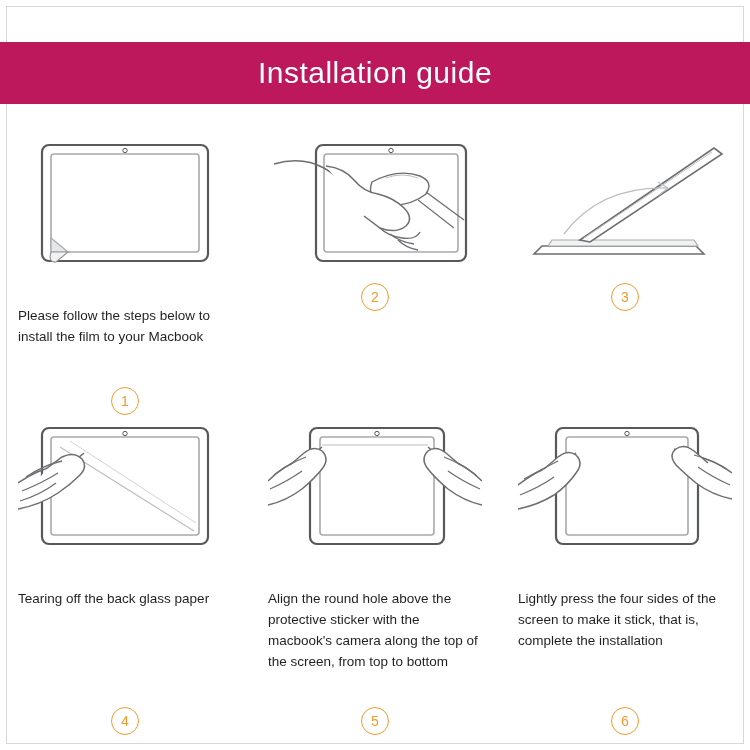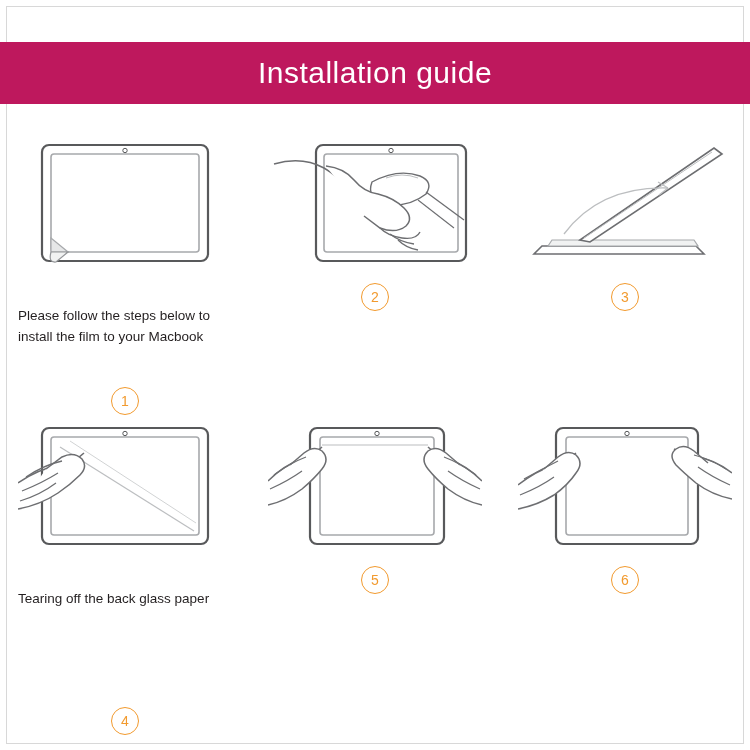--- a/index.html
+++ b/index.html
@@ -214,20 +214,21 @@
           <path d="M2 64 Q20 56 34 46" fill="none" stroke="#6d6e71" stroke-width="1.2"></path>
 
           <path d="M214 56 Q198 40 180 34 Q168 30 160 22" fill="none" stroke="#6d6e71" stroke-width="1.5"></path>
           <path d="M214 80 Q196 76 180 64 Q168 54 160 44 Q152 34 160 26 Q168 20 178 28 L192 40" fill="#ffffff" stroke="#6d6e71" stroke-width="1.5"></path>
           <path d="M208 50 Q192 38 176 32" fill="none" stroke="#6d6e71" stroke-width="1.2"></path>
           <path d="M212 64 Q194 56 180 46" fill="none" stroke="#6d6e71" stroke-width="1.2"></path>
 
           <path d="M54 20 L160 20" fill="none" stroke="#bcbec0" stroke-width="1.1"></path>
         </svg>
       </div>
+      <div class="caption">Align the round hole above the protective sticker with the macbook's camera along the top of the screen, from top to bottom</div>
       <div class="num-wrap">
         <div class="num-circle">5</div>
       </div>
     </div>
 
     <div class="cell">
       <div class="art">
         <svg width="214" height="122" viewBox="0 0 214 122">
           <rect x="38" y="3" width="142" height="116" rx="7" fill="#ffffff" stroke="#58595b" stroke-width="2.2"></rect>
           <rect x="48" y="12" width="122" height="98" rx="3" fill="#ffffff" stroke="#a7a9ac" stroke-width="1.6"></rect>
@@ -237,19 +238,20 @@
           <path d="M0 84 Q20 80 36 70 Q50 60 58 48 Q66 38 58 30 Q50 24 40 32 L26 44" fill="#ffffff" stroke="#6d6e71" stroke-width="1.5"></path>
           <path d="M6 54 Q24 44 40 36" fill="none" stroke="#6d6e71" stroke-width="1.2"></path>
           <path d="M2 70 Q22 62 36 52" fill="none" stroke="#6d6e71" stroke-width="1.2"></path>
 
           <path d="M214 48 Q196 34 178 32 Q166 30 156 24" fill="none" stroke="#6d6e71" stroke-width="1.5"></path>
           <path d="M214 74 Q194 70 178 58 Q166 48 158 40 Q150 30 158 24 Q166 18 176 26 L190 38" fill="#ffffff" stroke="#6d6e71" stroke-width="1.5"></path>
           <path d="M208 44 Q192 34 176 30" fill="none" stroke="#6d6e71" stroke-width="1.2"></path>
           <path d="M212 60 Q194 52 180 42" fill="none" stroke="#6d6e71" stroke-width="1.2"></path>
         </svg>
       </div>
+      <div class="caption">Lightly press the four sides of the screen to make it stick, that is, complete the installation</div>
       <div class="num-wrap">
         <div class="num-circle">6</div>
       </div>
     </div>
   </div>
 
 </div>
 
 </body></html>

